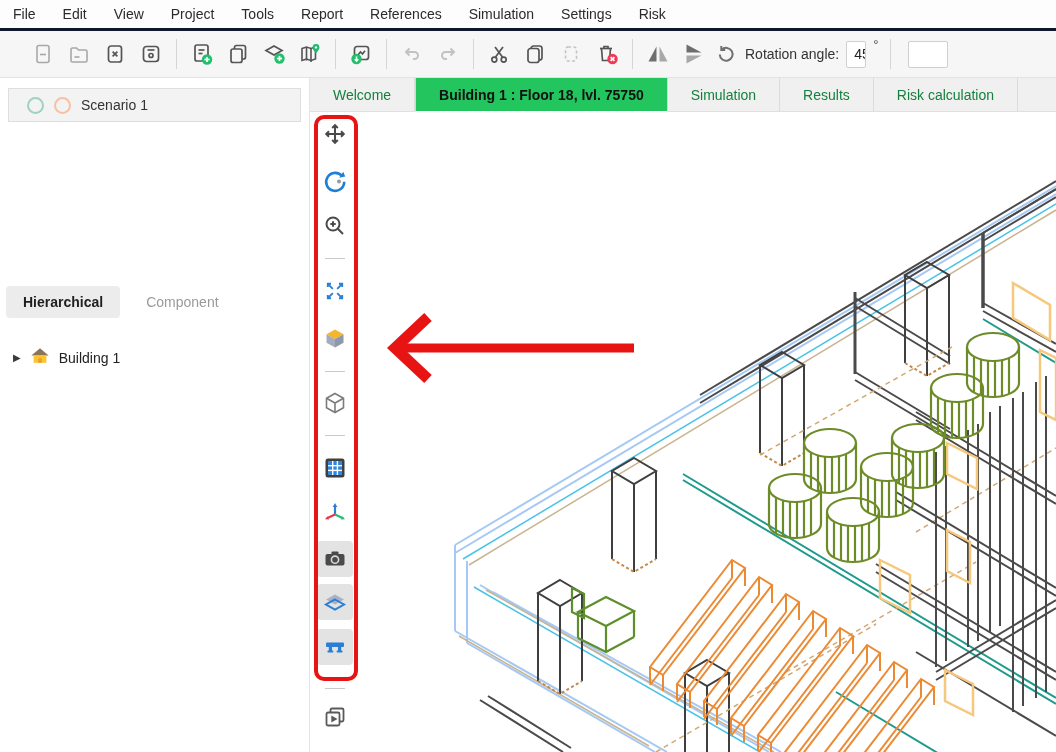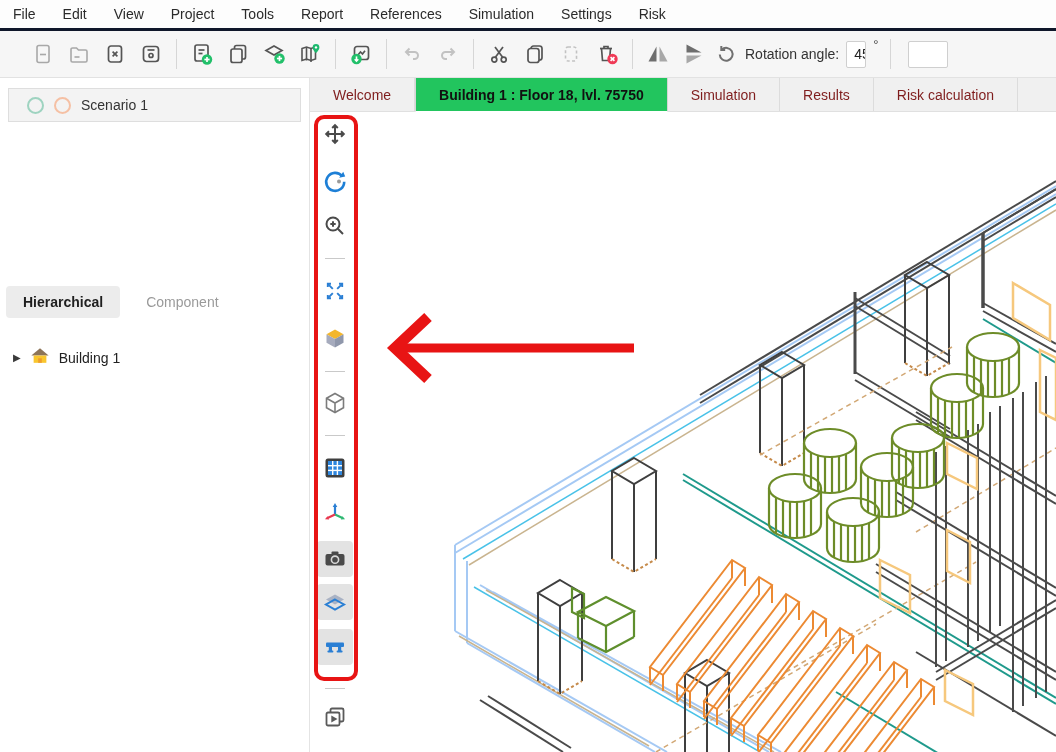--- a/index.html
+++ b/index.html
@@ -37,21 +37,21 @@
   .search-box input::placeholder { color:#a3a9ae; }
   .chev-btn { width:26px; height:32px; display:grid; place-items:center; }
   .side-tabs { position:absolute; top:208px; left:6px; display:flex; gap:16px; align-items:center; font-size:14px; }
   .pill-tab { padding:8px 17px; background:#ececec; border-radius:4px; font-weight:bold; color:#1f1f1f; }
   .plain-tab { padding:8px 10px; color:#9a9a9a; }
   .tree-item { position:absolute; top:268px; left:13px; display:flex; align-items:center; gap:9px; font-size:14px; color:#222; }
   .expander { font-size:10px; color:#3a3a3a; }
 
   .content { flex:1; display:flex; flex-direction:column; background:#fff; }
   .doc-tabs { height:34px; background:#f0f0f0; border-bottom:1px solid #e0e0e0; display:flex; font-size:14px; }
-  .dtab { display:flex; align-items:center; padding:0 23px; color:#7f1d1d; border-right:1px solid #dcdcdc; }
+  .dtab { display:flex; align-items:center; padding:0 23px; color:#15803d; border-right:1px solid #dcdcdc; }
   .dtab.first { border-left:none; }
   .dtab.active { background:#22c55e; color:#111; font-weight:bold; border-left:1px solid #d5d5d5;
     border-right:1px solid #d5d5d5; border-bottom:1px solid #fff; margin-bottom:-1px; }
   .dtab.last { border-right:1px solid #dcdcdc; }
 
   .canvas { flex:1; position:relative; background:#fff; overflow:hidden; }
   .vtoolbar { position:absolute; left:0; top:0; width:50px; height:100%; }
   .vbtn { position:absolute; left:7px; width:36px; height:36px; display:grid; place-items:center; border-radius:4px; }
   .vbtn.pressed { background:#e3e3e3; }
   .vsep { position:absolute; left:15px; width:20px; height:1px; background:#c9c9c9; }

